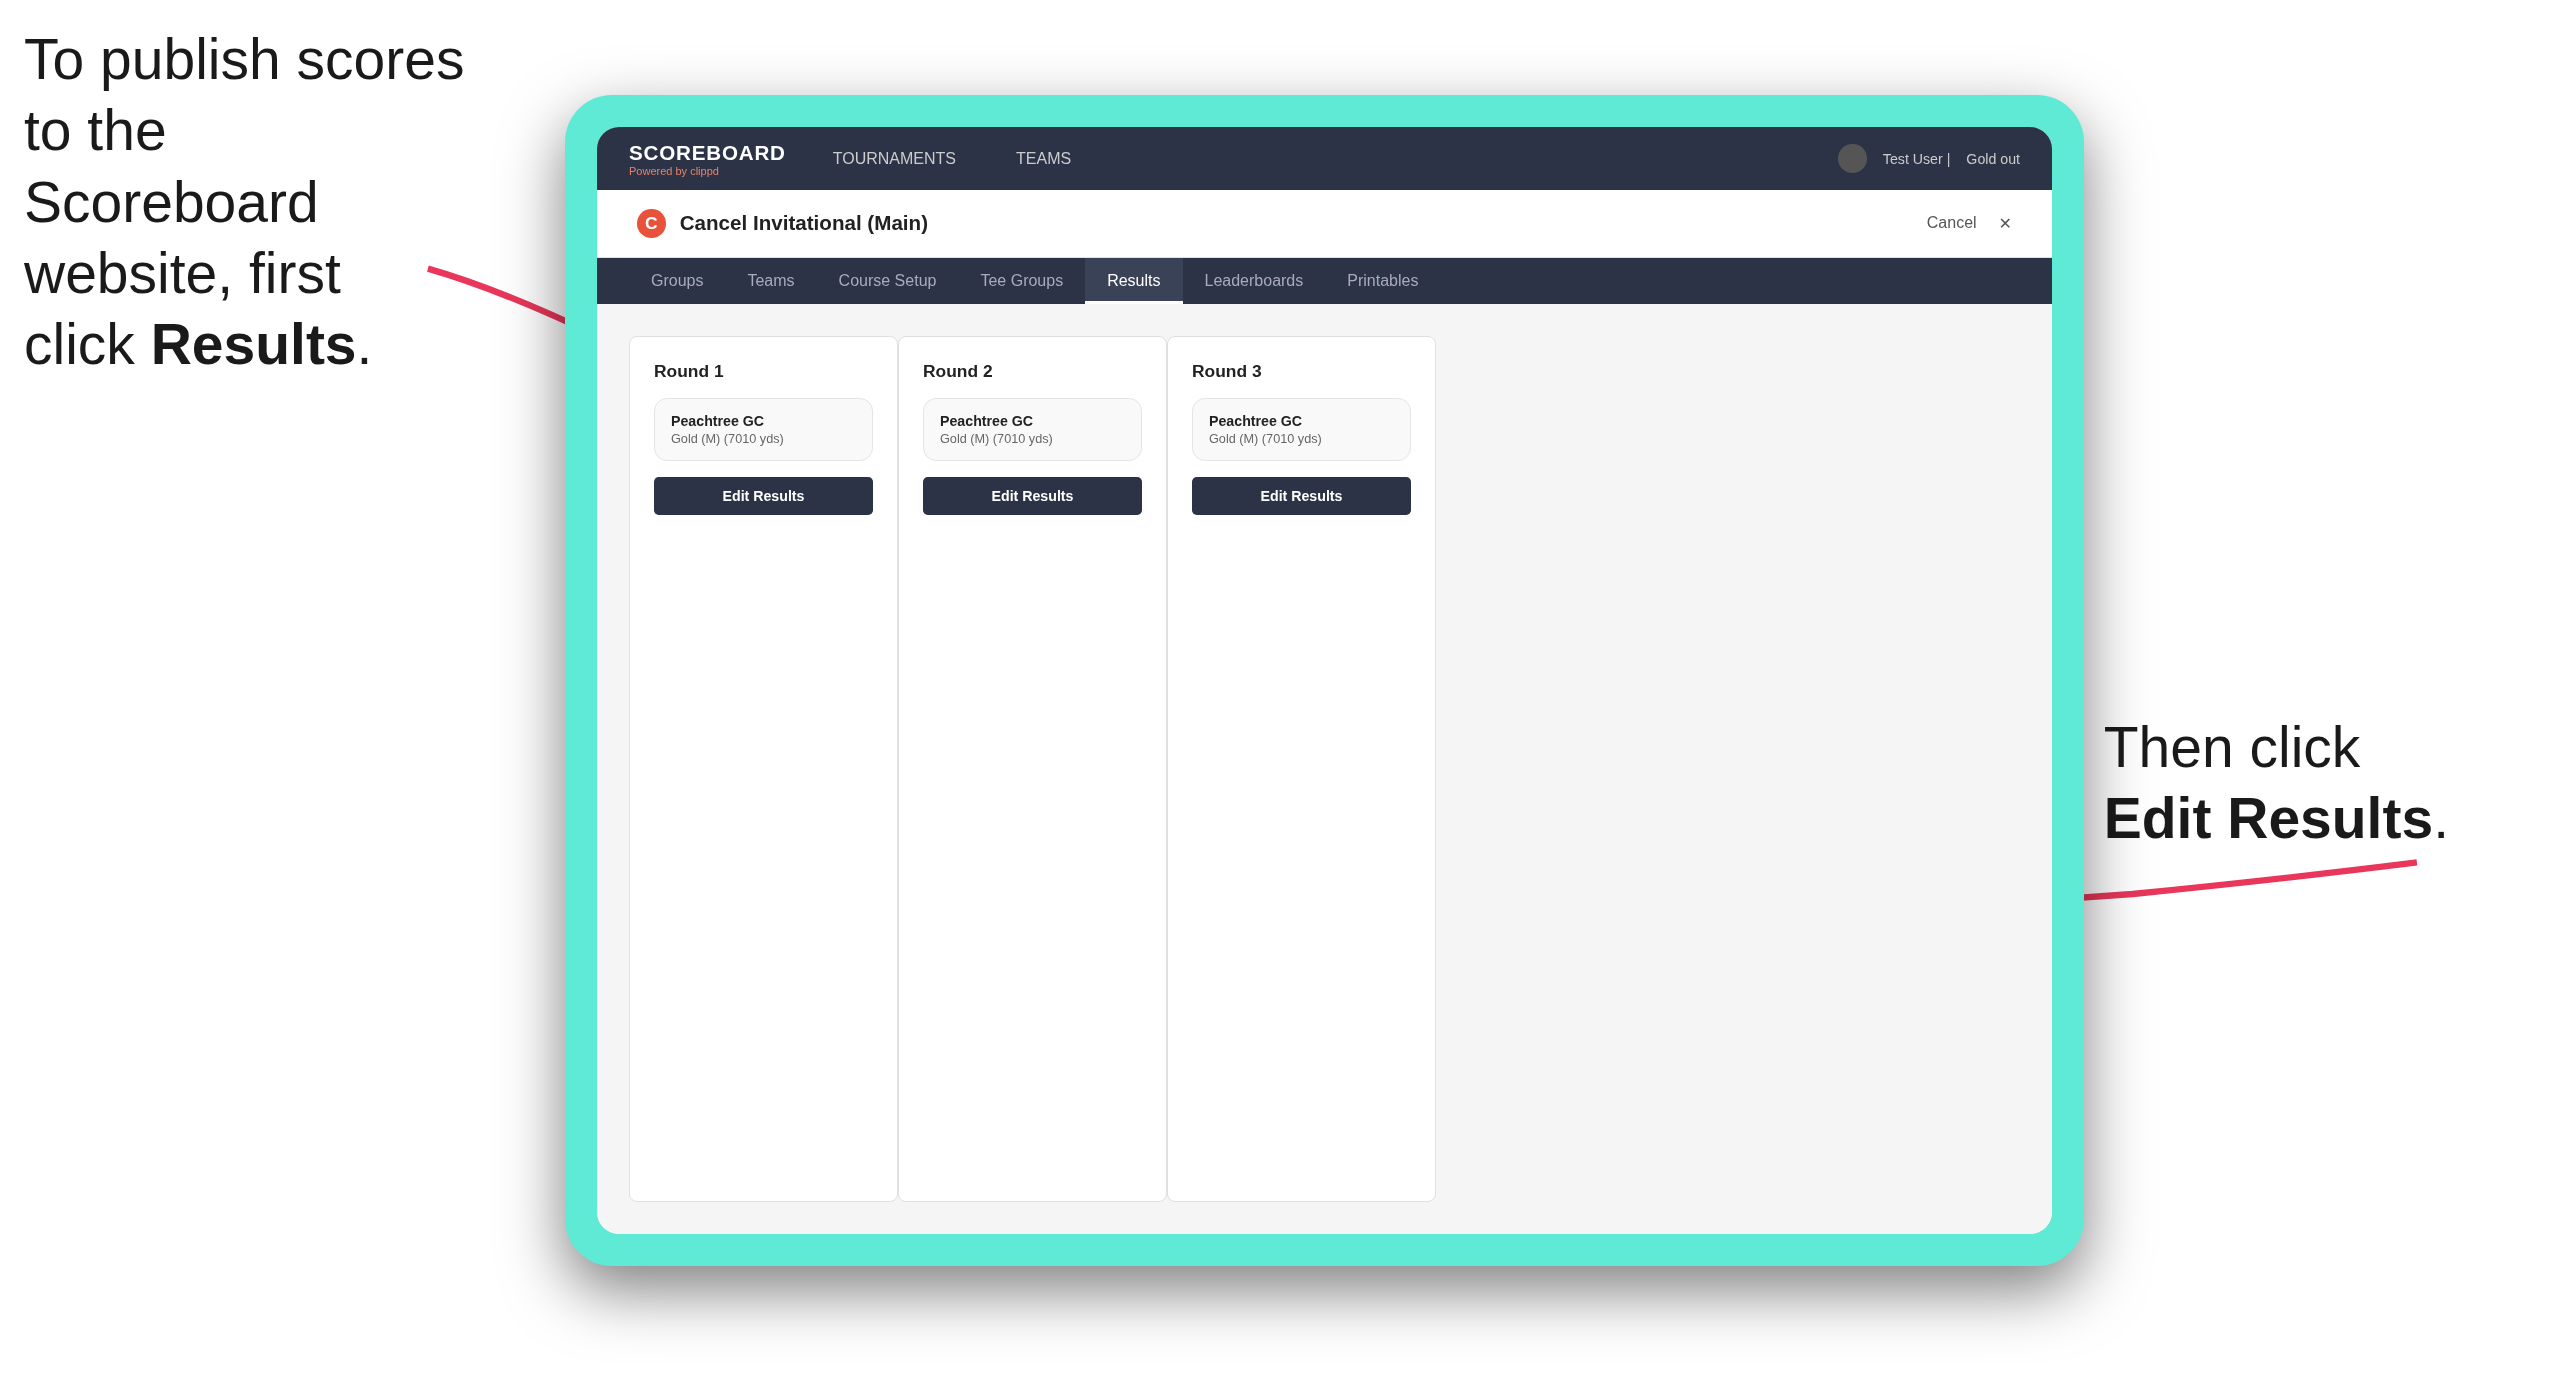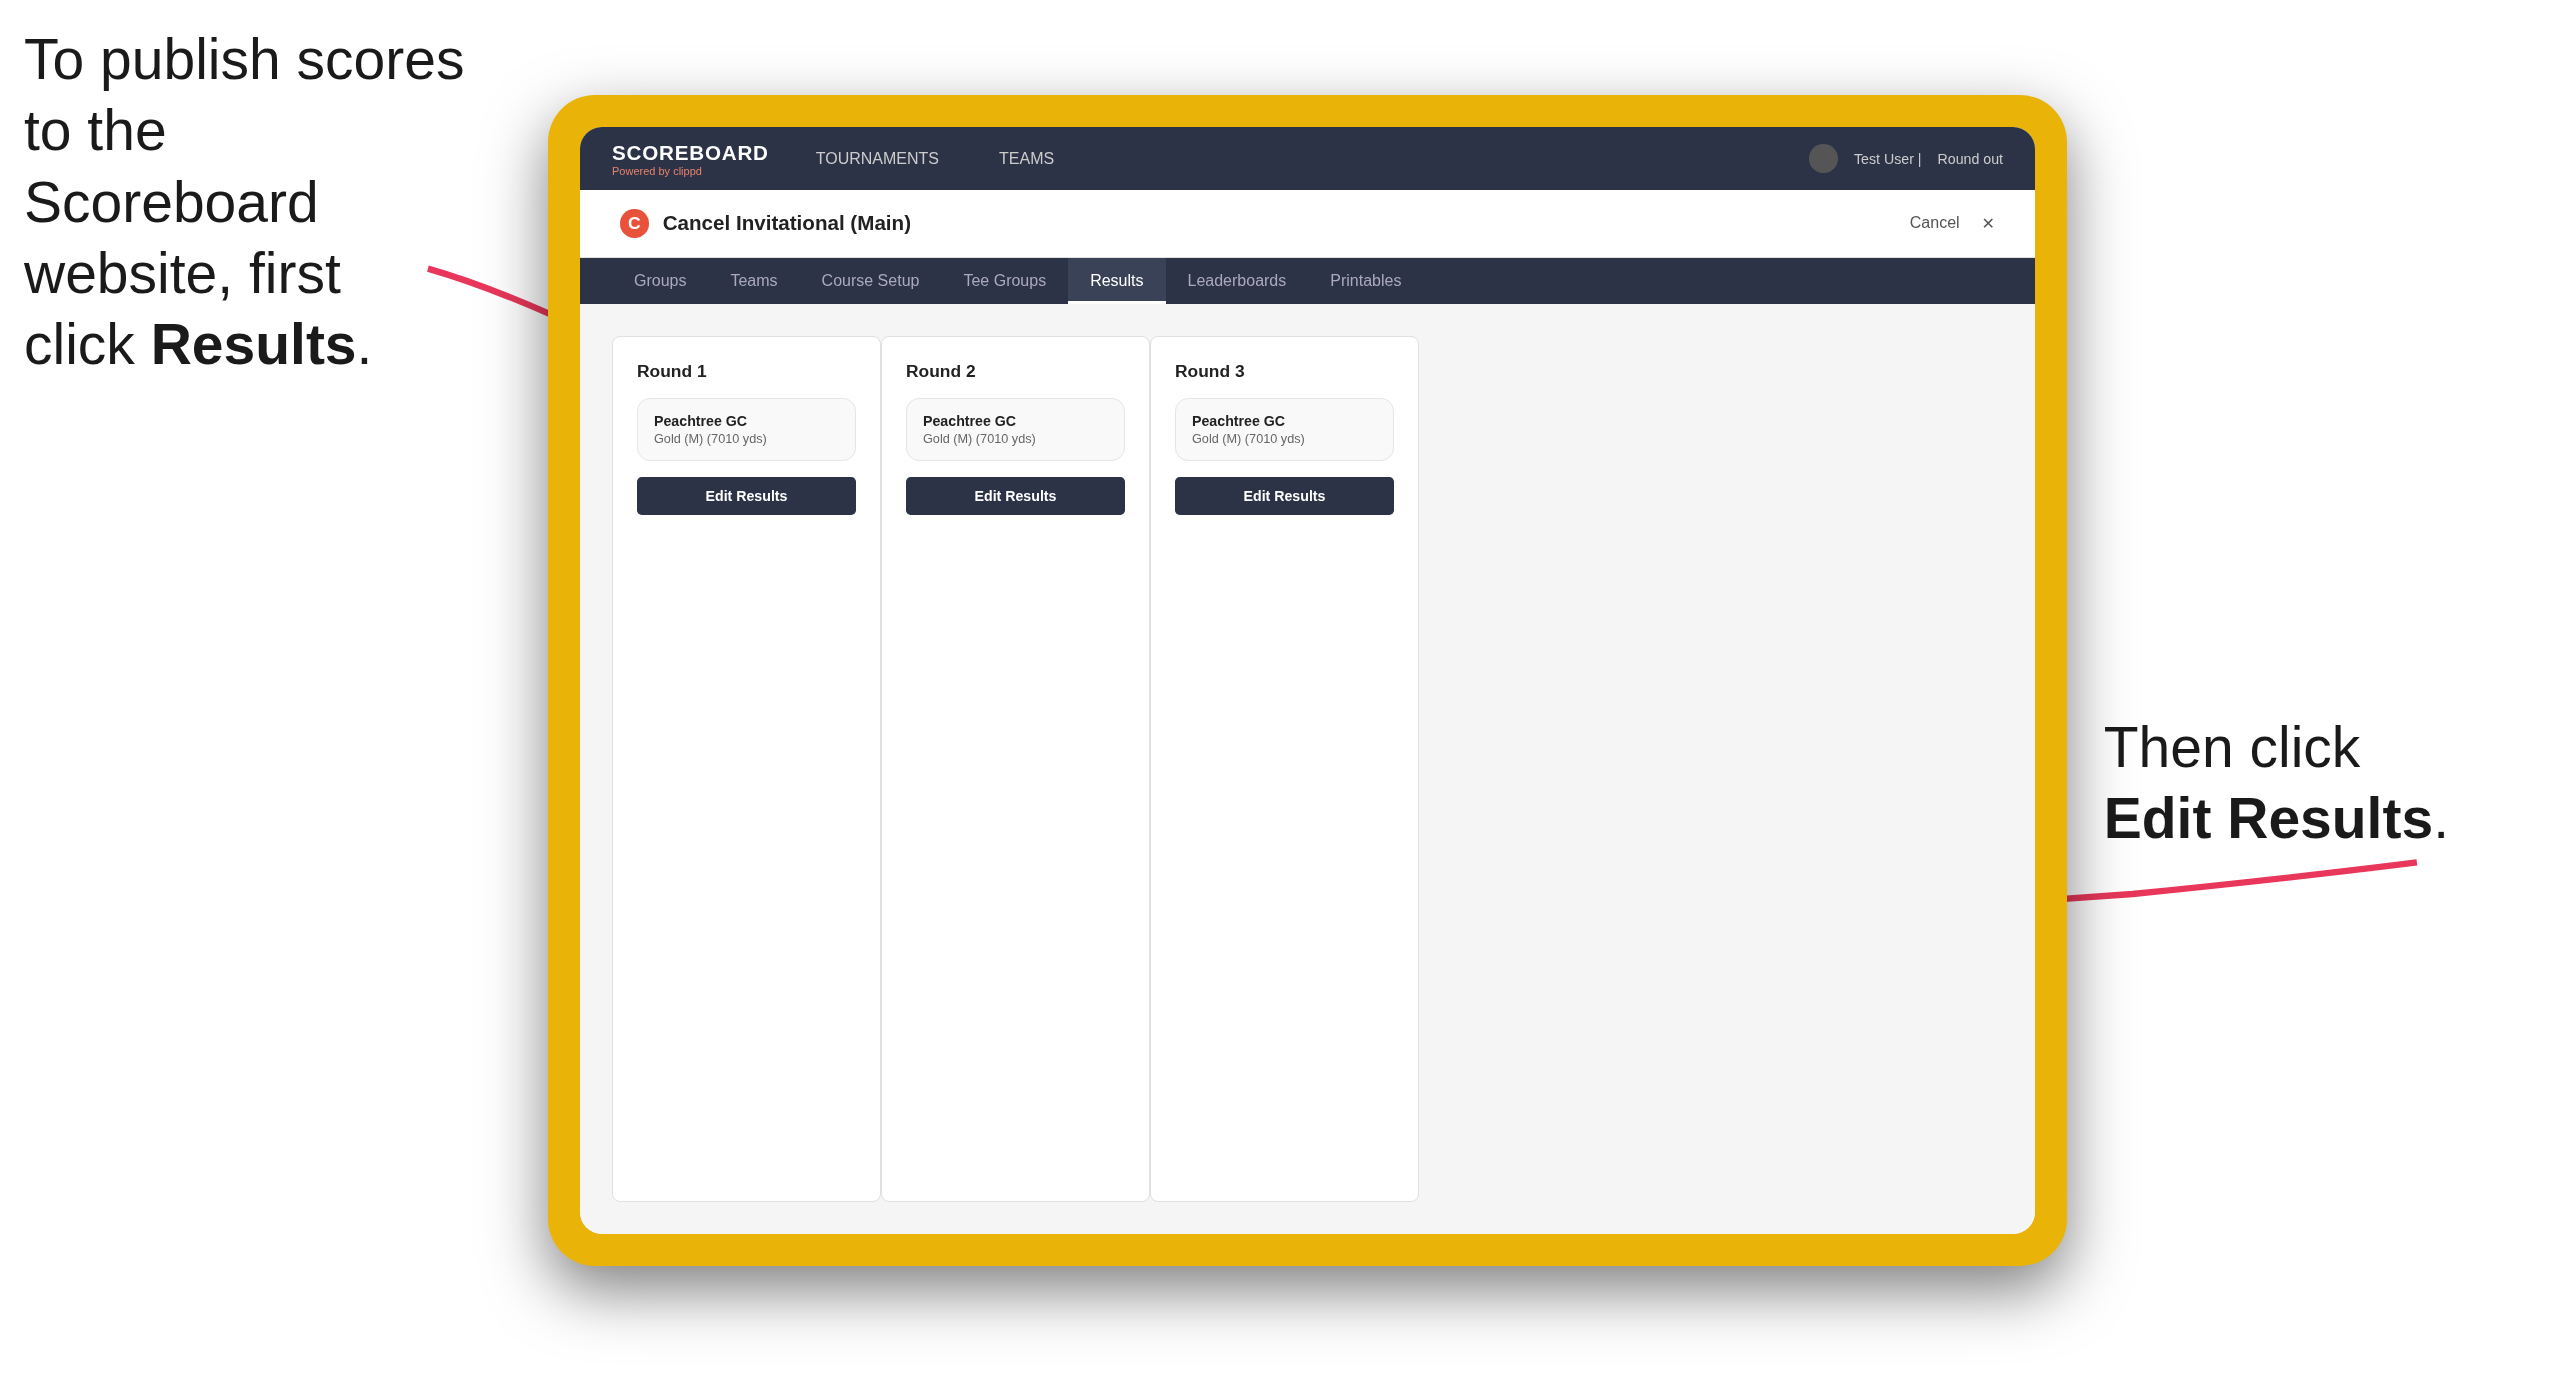--- a/index.html
+++ b/index.html
@@ -31,24 +31,24 @@
       font-size: 57px;
       line-height: 1.25;
       color: #1a1a1a;
       text-align: left;
     }
 
     
     .tablet {
       position: absolute;
       top: 95px;
-      left: 548px;
+      left: 565px;
       width: 1519px;
       height: 1171px;
-      background: #eab308;
+      background: #5eead4;
       border-radius: 47px;
       box-shadow: 0 24px 63px rgba(0,0,0,0.5);
       padding: 32px;
     }
 
     .tablet-screen {
       width: 100%;
       height: 100%;
       background: #f0f0f0;
       border-radius: 22px;
@@ -298,21 +298,21 @@
         <span class="brand-title">SCOREBOARD</span>
         <span class="brand-subtitle">Powered by clippd</span>
       </div>
       <div class="navbar-links">
         <a class="navbar-link">TOURNAMENTS</a>
         <a class="navbar-link">TEAMS</a>
       </div>
       <div class="navbar-right">
         <span class="user-icon"></span>
         <span>Test User |</span>
-        <a style="color:#ccc;text-decoration:none;cursor:pointer;">Round out</a>
+        <a style="color:#ccc;text-decoration:none;cursor:pointer;">Gold out</a>
       </div>
     </div>
 
     <div class="tournament-header">
       <div class="tournament-title-row">
         <div class="tournament-icon">C</div>
         <span class="tournament-title">Cancel Invitational (Main)</span>
       </div>
       <div class="cancel-btn">
         <span>Cancel</span>

